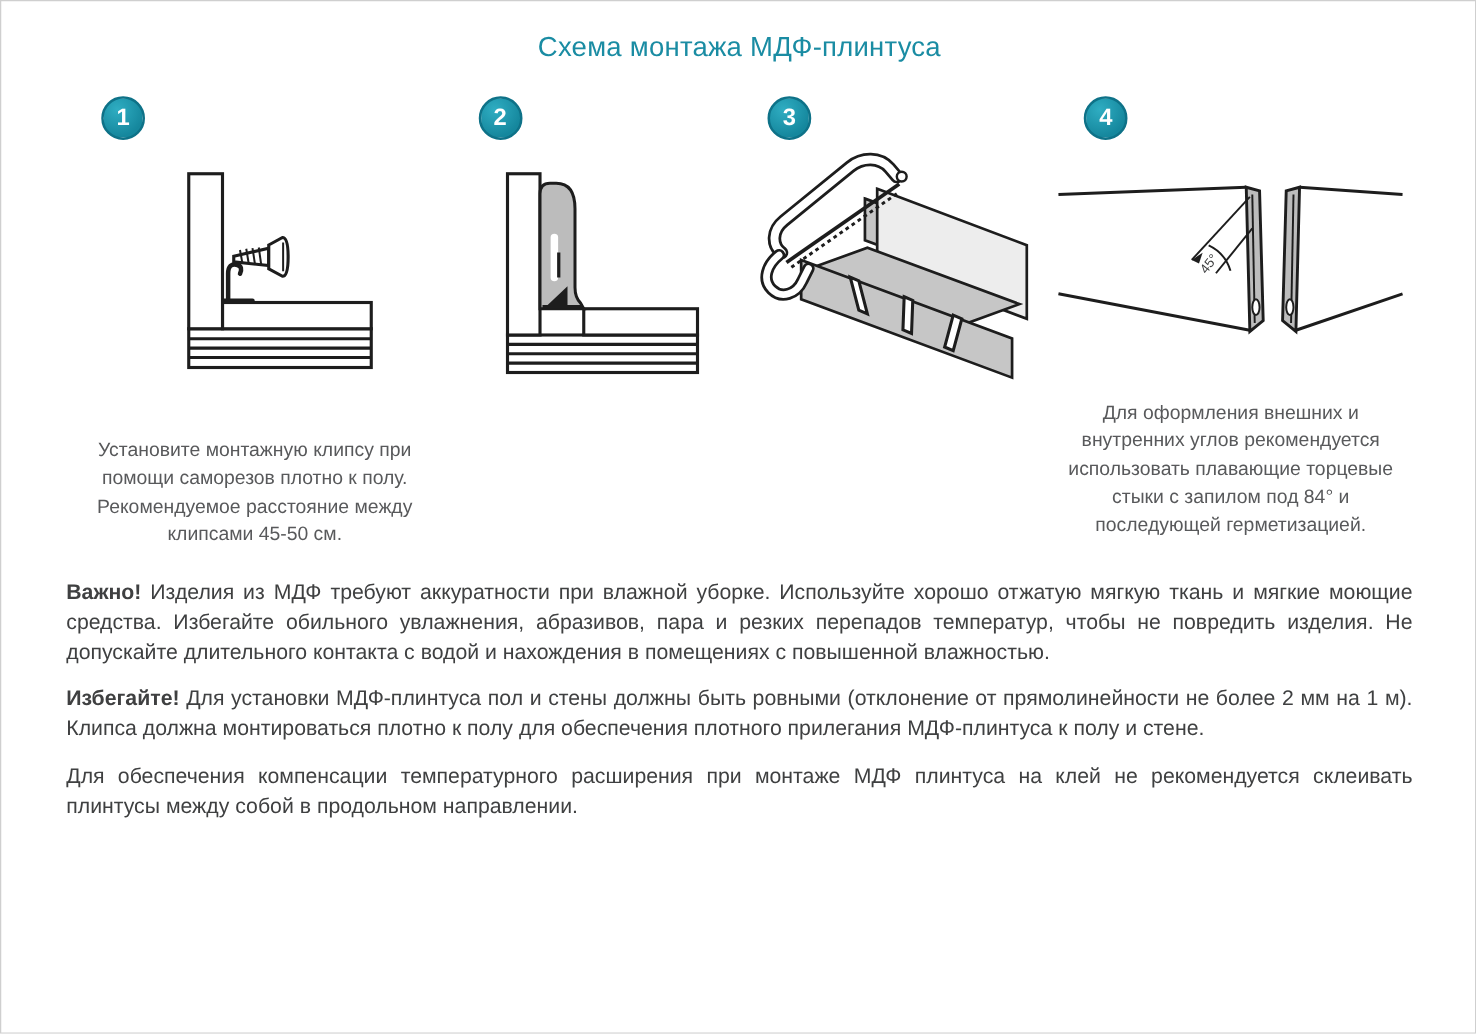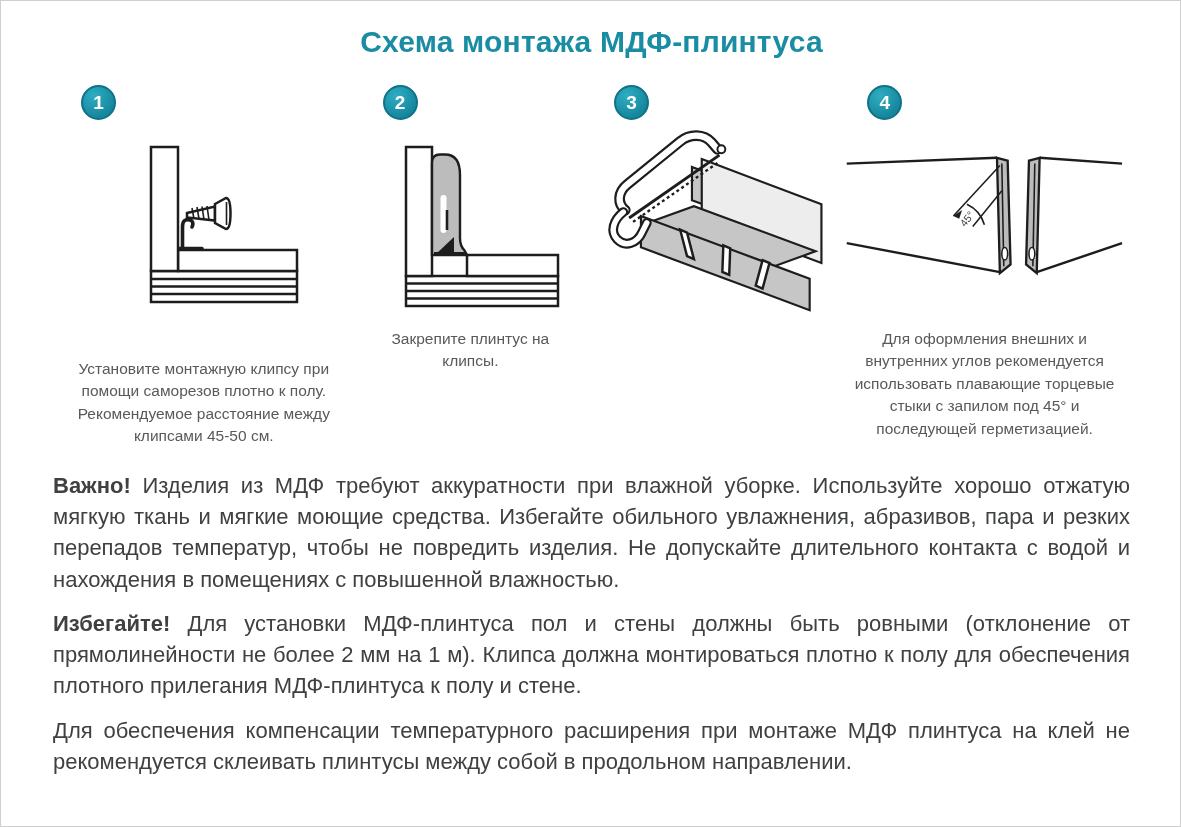--- a/index.html
+++ b/index.html
@@ -9,21 +9,21 @@
     --line:#1d1d1d;
   }
   *{box-sizing:border-box;margin:0;padding:0;}
   html,body{background:#fff;}
   body{font-family:"Liberation Sans",sans-serif;color:var(--body_text);}
   .sheet{
     width:1181px;height:827px;background:#fff;border:1px solid #cfcfcf;
     padding:20px 50px 20px 52px;overflow:hidden;
   }
   .title{
-    text-align:center;color:var(--accent);font-size:30px;font-weight:700;
+    text-align:center;color:var(--accent);font-size:22px;font-weight:400;
     margin-top:4px;letter-spacing:.2px;
   }
   .steps{display:flex;margin-top:26px;}
   .step{display:flex;flex-direction:column;}
   .step:nth-child(1){width:28%;}
   .step:nth-child(2){width:21.5%;}
   .step:nth-child(3){width:23.5%;}
   .step:nth-child(4){width:27%;}
   .badge{
     width:35px;height:35px;border-radius:50%;
@@ -35,21 +35,21 @@
   .illus{height:192px;display:flex;align-items:flex-end;justify-content:center;margin-top:2px;}
   .caption{
     color:var(--caption_text);font-size:15.5px;line-height:1.45;
     text-align:center;margin:14px auto 0;
   }
   .step:nth-child(1) .caption{max-width:302px;margin-top:44px;}
   .step:nth-child(2) .caption{max-width:200px;}
   .step:nth-child(3) .caption{max-width:215px;}
   .step:nth-child(4) .caption{max-width:312px;}
   .bodytext{margin-top:22px;}
-  .para{font-size:22px;line-height:1.42;text-align:justify;margin-bottom:13px;}
+  .para{font-size:17px;line-height:1.42;text-align:justify;margin-bottom:13px;}
   .para b{font-weight:700;}
   svg{display:block;}
   .ln{stroke:var(--line);stroke-width:2.5;fill:none;}
   .fw{fill:#fff;stroke:var(--line);stroke-width:2.5;}
   .fg{fill:#bcbcbc;stroke:var(--line);stroke-width:2.4;}
   .fg2{fill:#c6c6c6;stroke:var(--line);stroke-width:2.2;}
   .fg3{fill:#ededed;stroke:var(--line);stroke-width:2.2;}
   .thin{stroke:var(--line);stroke-width:1.6;fill:none;}
   .blk{fill:var(--line);}
 </style>
@@ -99,21 +99,20 @@
           <line class="ln" x1="36" y1="156.5" x2="188" y2="156.5" stroke-width="2"></line>
           <rect class="fw" x="97" y="113" width="91" height="21"></rect>
           <rect class="fw" x="36" y="5" width="26" height="129"></rect>
           <path class="fg" d="M62 113 L62 21 Q62 12.5 70 12.5 L75 12.5 Q90 12.5 90 33 L90 96 Q90 104 94.5 108.5 L97 113 Z"></path>
           <path d="M73.5 56 L73.5 88" stroke="#fff" stroke-width="6" stroke-linecap="round" fill="none"></path>
           <path d="M77 88 L77 68" stroke="#1d1d1d" stroke-width="2.6" fill="none"></path>
           <path class="blk" d="M66 112 L84 112 L84 95 Z"></path>
           <line x1="64" y1="111.5" x2="96" y2="111.5" stroke="#1d1d1d" stroke-width="3"></line>
         </svg>
       </div>
-      <p class="caption">Закрепите плинтус на клипсы.</p>
     </div>
 
     <div class="step">
       <div class="badge">
         <span>3</span>
       </div>
       <div class="illus">
         <svg width="258" height="200" viewBox="0 0 258 200">
 
           <polygon class="fg2" points="108,52 234,98 234,132 108,86"></polygon>
@@ -161,21 +160,21 @@
           <path class="blk" d="M118 92 L127 86 L124 95 Z"></path>
           <text x="130" y="104" font-size="11" fill="#3F4041" transform="rotate(-52 130 104)">45°</text>
 
           <path class="ln" d="M207 32 L292 38"></path>
           <path class="ln" d="M204 150 L292 120"></path>
           <polygon class="fg" points="207,32 196,35 193,142 204,151"></polygon>
           <line class="thin" x1="202" y1="38" x2="200" y2="144"></line>
           <ellipse cx="199" cy="131" rx="3" ry="6.5" fill="#fff" stroke="#1d1d1d" stroke-width="1.6"></ellipse>
         </svg>
       </div>
-      <p class="caption">Для оформления внешних и внутренних углов рекомендуется использовать плавающие торцевые стыки с запилом под 45° и последующей герметизацией.</p>
+      <p class="caption">Для оформления внешних и внутренних углов рекомендуется использовать плавающие торцевые стыки с запилом под 84° и последующей герметизацией.</p>
     </div>
   </div>
 
   <div class="bodytext">
     <p class="para"><b>Важно! </b><span>Изделия из МДФ требуют аккуратности при влажной уборке. Используйте хорошо отжатую мягкую ткань и мягкие моющие средства. Избегайте обильного увлажнения, абразивов, пара и резких перепадов температур, чтобы не повредить изделия. Не допускайте длительного контакта с водой и нахождения в помещениях с повышенной влажностью.</span></p>
     <p class="para"><b>Избегайте! </b><span>Для установки МДФ-плинтуса пол и стены должны быть ровными (отклонение от прямолинейности не более 2 мм на 1 м). Клипса должна монтироваться плотно к полу для обеспечения плотного прилегания МДФ-плинтуса к полу и стене.</span></p>
     <p class="para"><b></b><span>Для обеспечения компенсации температурного расширения при монтаже МДФ плинтуса на клей не рекомендуется склеивать плинтусы между собой в продольном направлении.</span></p>
 
   </div>
 

